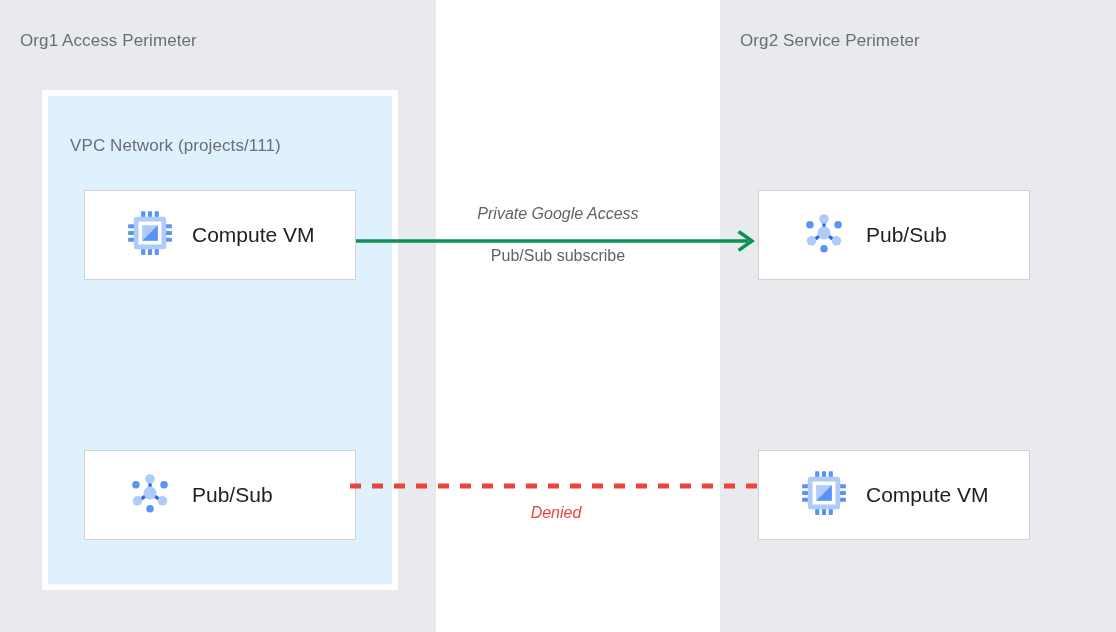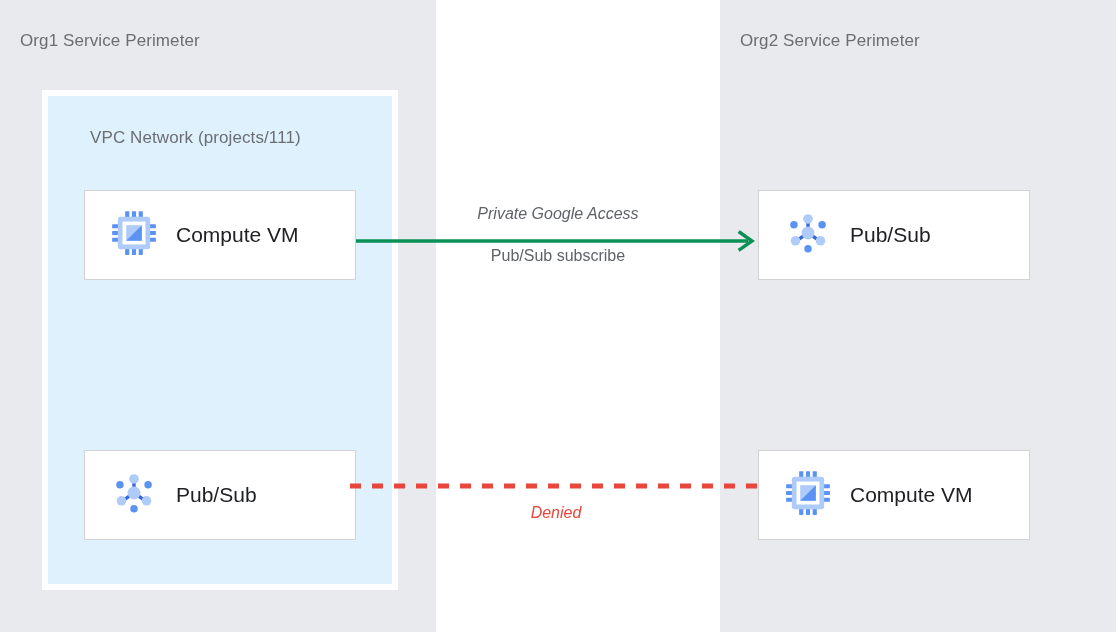--- a/index.html
+++ b/index.html
@@ -47,31 +47,31 @@
     font-size: 17px;
     color: #6b6f73;
     letter-spacing: .1px;
     white-space: nowrap;
   }
 
   #box-vpc {
     left: 42px; top: 90px; width: 356px; height: 500px;
     background: #DEF1FC;
   }
-  #box-vpc .container-title { left: 22px; top: 32px; margin-left: 20px; }
+  #box-vpc .container-title { left: 22px; top: 40px; }
 
   
   .resource-card {
     position: absolute;
     background: #ffffff;
     border: 1px solid #D2D2D2;
     box-sizing: border-box;
     display: flex;
     align-items: center;
-    padding-left: 24px;
+    padding-left: 40px;
   }
   .resource-label {
     font-size: 21px;
     color: #202124;
     white-space: nowrap;
     margin-left: 17px;
   }
   .res-icon { flex: 0 0 auto; display: block; }
 
   #card-vm-left    { left: 84px;  top: 190px; width: 272px; height: 90px; }
@@ -104,21 +104,21 @@
   .label-italic-gray { font-style: italic; color: #5f6368; }
   .label-plain-gray  { font-style: normal; color: #5f6368; }
   .label-denied      { font-style: italic; color: #E8453C; font-size: 16px; }
 </style>
 </head>
 <body>
 
 <div id="canvas">
 
   <div class="perimeter" id="perimeter-org1">
-    <div class="perimeter-title">Org1 Service Perimeter</div>
+    <div class="perimeter-title">Org1 Access Perimeter</div>
 
     <div class="container-box" id="box-vpc">
       <div class="container-title">VPC Network (projects/111)</div>
     </div>
   </div>
 
   <div class="perimeter" id="perimeter-org2">
     <div class="perimeter-title">Org2 Service Perimeter</div>
 
   </div>

